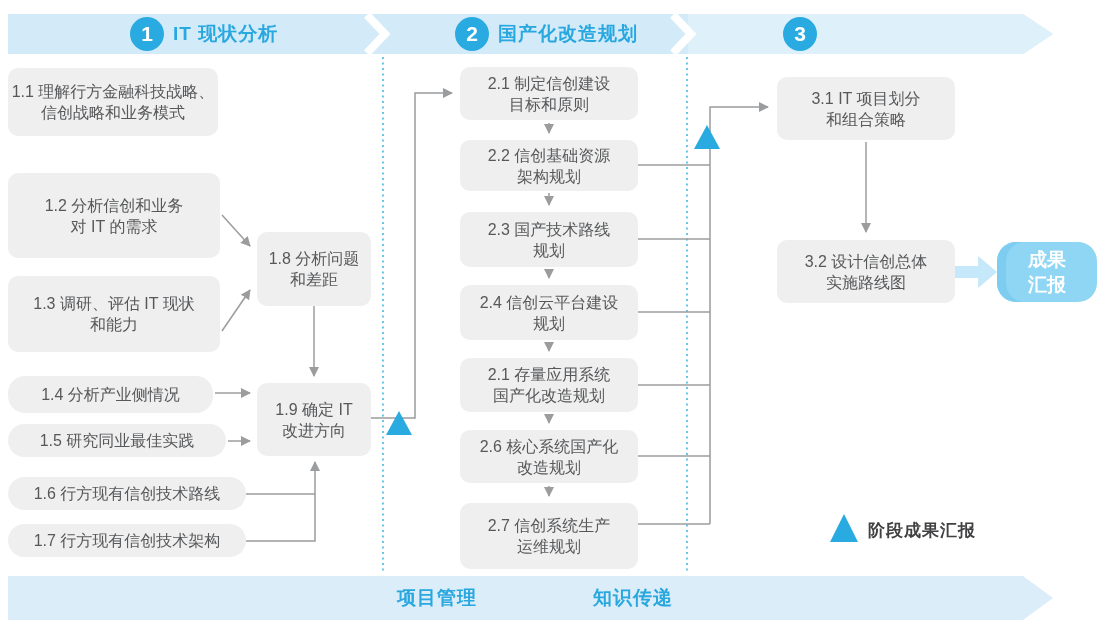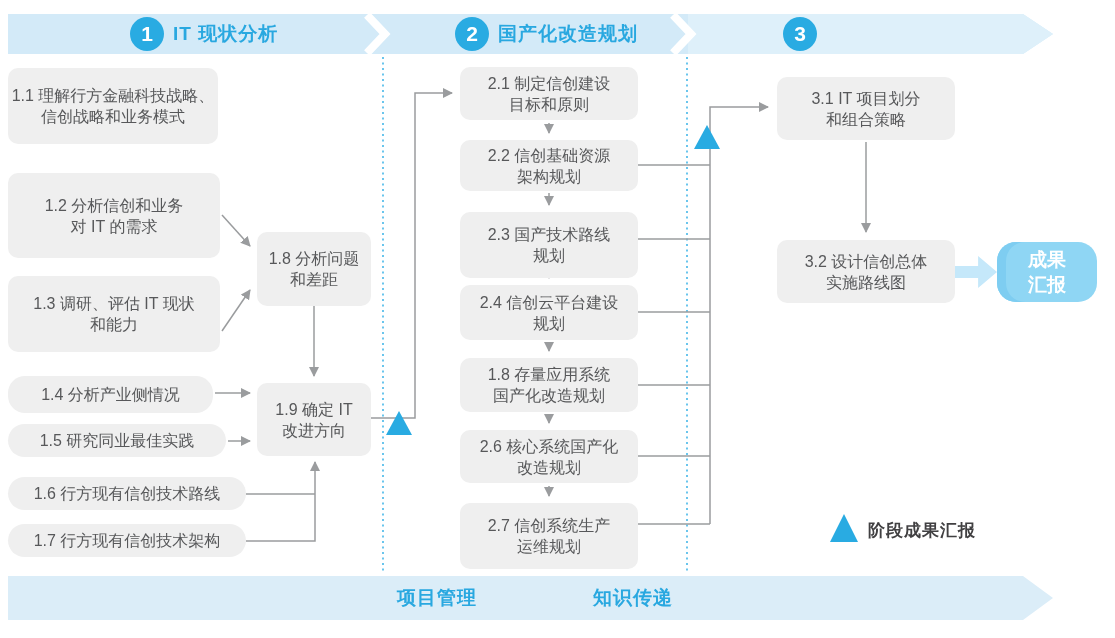--- a/index.html
+++ b/index.html
@@ -112,21 +112,21 @@
     <span class="phase-title">IT 现状分析</span>
   </div>
   <div class="phase-header" style="left:455px">
     <span class="num-circle">2</span>
     <span class="phase-title">国产化改造规划</span>
   </div>
   <div class="phase-header" style="left:783px">
     <span class="num-circle">3</span>
   </div>
 
-  <div class="box" style="left:8px;top:68px;width:210px;height:76px">
+  <div class="box" style="left:8px;top:68px;width:210px;height:68px">
     <span>1.1 理解行方金融科技战略、</span>
     <span>信创战略和业务模式</span>
   </div>
   <div class="box" style="left:8px;top:173px;width:212px;height:85px">
     <span>1.2 分析信创和业务</span>
     <span>对 IT 的需求</span>
   </div>
   <div class="box" style="left:8px;top:276px;width:212px;height:76px">
     <span>1.3 调研、评估 IT 现状</span>
     <span>和能力</span>
@@ -153,30 +153,30 @@
   </div>
 
   <div class="box" style="left:460px;top:67px;width:178px;height:53px">
     <span>2.1 制定信创建设</span>
     <span>目标和原则</span>
   </div>
   <div class="box" style="left:460px;top:140px;width:178px;height:51px">
     <span>2.2 信创基础资源</span>
     <span>架构规划</span>
   </div>
-  <div class="box" style="left:460px;top:212px;width:178px;height:66px">
+  <div class="box" style="left:460px;top:212px;width:178px;height:55px">
     <span>2.3 国产技术路线</span>
     <span>规划</span>
   </div>
   <div class="box" style="left:460px;top:285px;width:178px;height:55px">
     <span>2.4 信创云平台建设</span>
     <span>规划</span>
   </div>
   <div class="box" style="left:460px;top:358px;width:178px;height:54px">
-    <span>1.8 存量应用系统</span>
+    <span>2.1 存量应用系统</span>
     <span>国产化改造规划</span>
   </div>
   <div class="box" style="left:460px;top:430px;width:178px;height:53px">
     <span>2.6 核心系统国产化</span>
     <span>改造规划</span>
   </div>
   <div class="box" style="left:460px;top:503px;width:178px;height:66px">
     <span>2.7 信创系统生产</span>
     <span>运维规划</span>
   </div>

